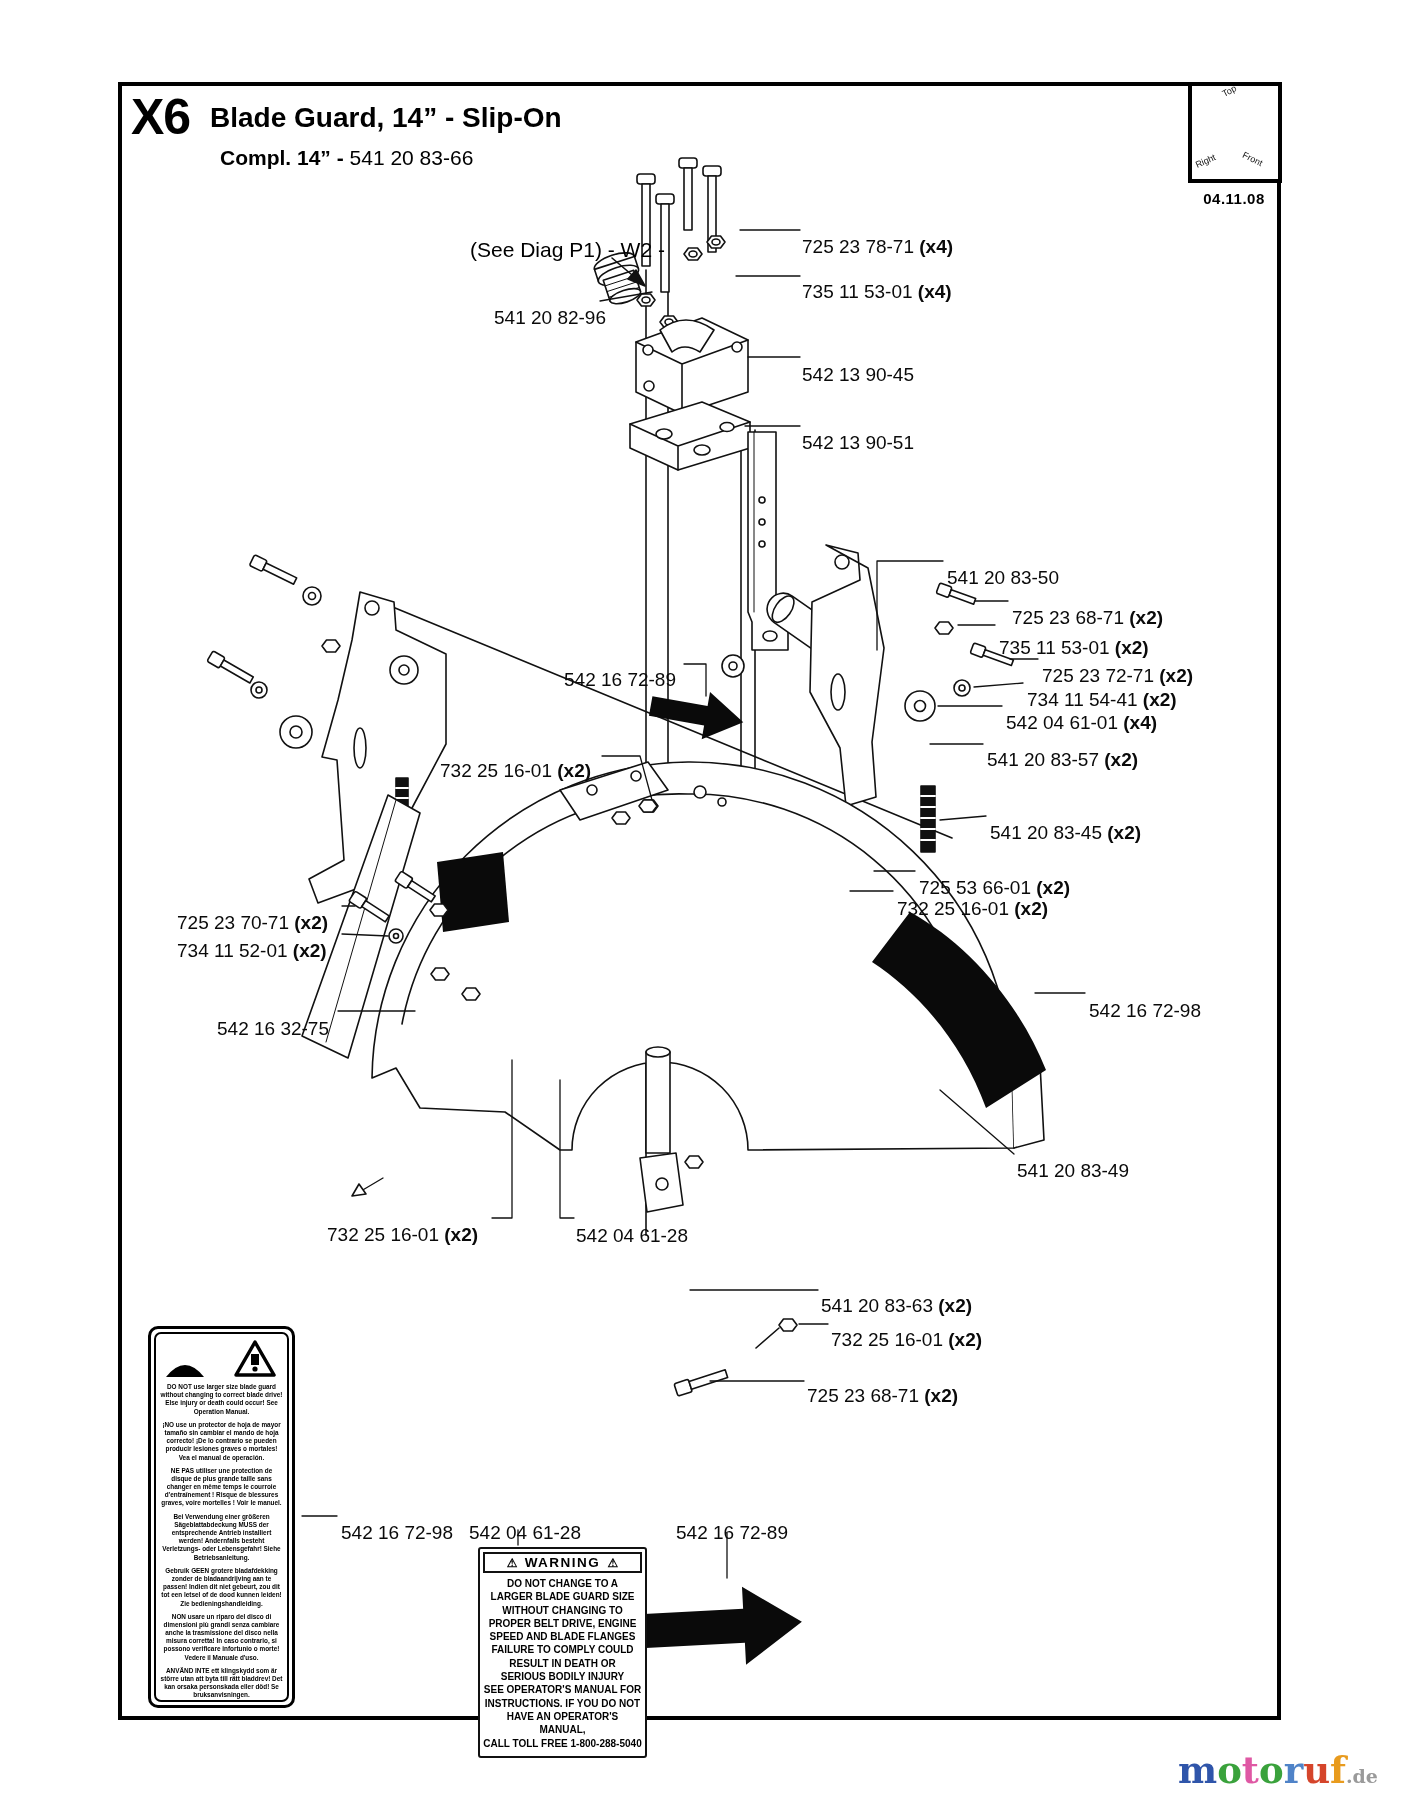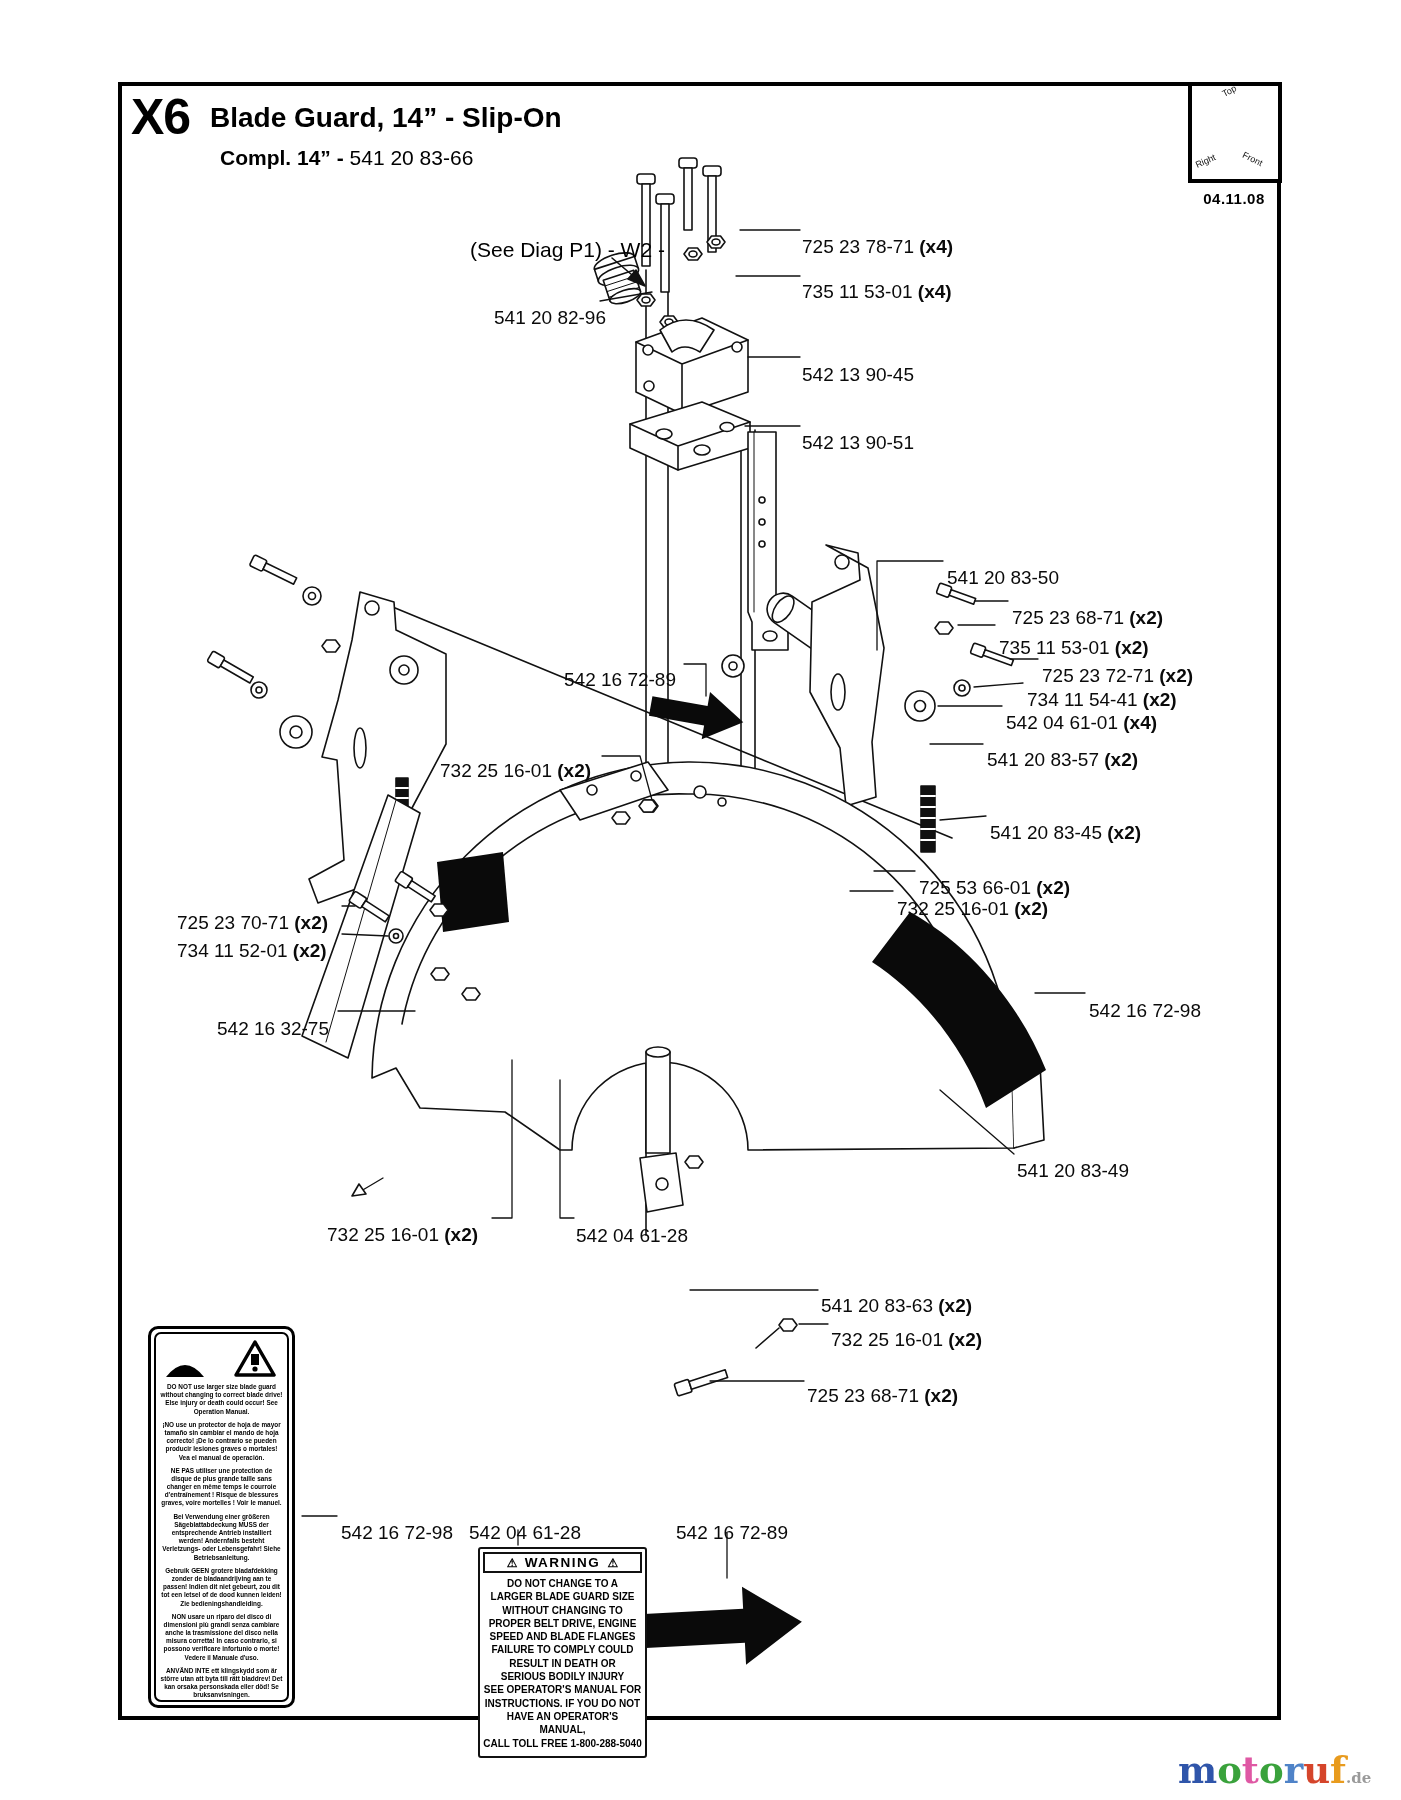--- a/index.html
+++ b/index.html
@@ -35,21 +35,21 @@
   .wlabel{position:absolute;left:478px;top:1547px;width:169px;box-sizing:border-box;
           border:2px solid #111;border-radius:3px;background:#fff;padding:3px;}
   .wlabel-head{display:flex;justify-content:center;align-items:center;gap:7px;
                border:2px solid #111;font-weight:bold;font-size:13.5px;letter-spacing:1.5px;
                padding:1px 0;margin-bottom:2px;}
   .wlabel-head .tri{font-size:12px;letter-spacing:0;}
   .wlabel-body{font-size:10px;font-weight:600;line-height:1.33;text-align:center;padding:2px 0 3px;}
 
   .watermark{position:absolute;left:1178px;top:1748px;font-family:"DejaVu Serif",serif;
              font-size:37px;font-weight:bold;white-space:nowrap;}
-  .watermark .suffix{font-size:15px;font-weight:bold;}
+  .watermark .suffix{font-size:19px;font-weight:bold;}
 </style>
 </head>
 <body>
 
 <div id="page">
 
   <div class="frame"></div>
 
   <svg class="art" viewBox="0 0 1401 1800" fill="none" stroke="#111" stroke-width="1.6" stroke-linejoin="round" stroke-linecap="round">
 

